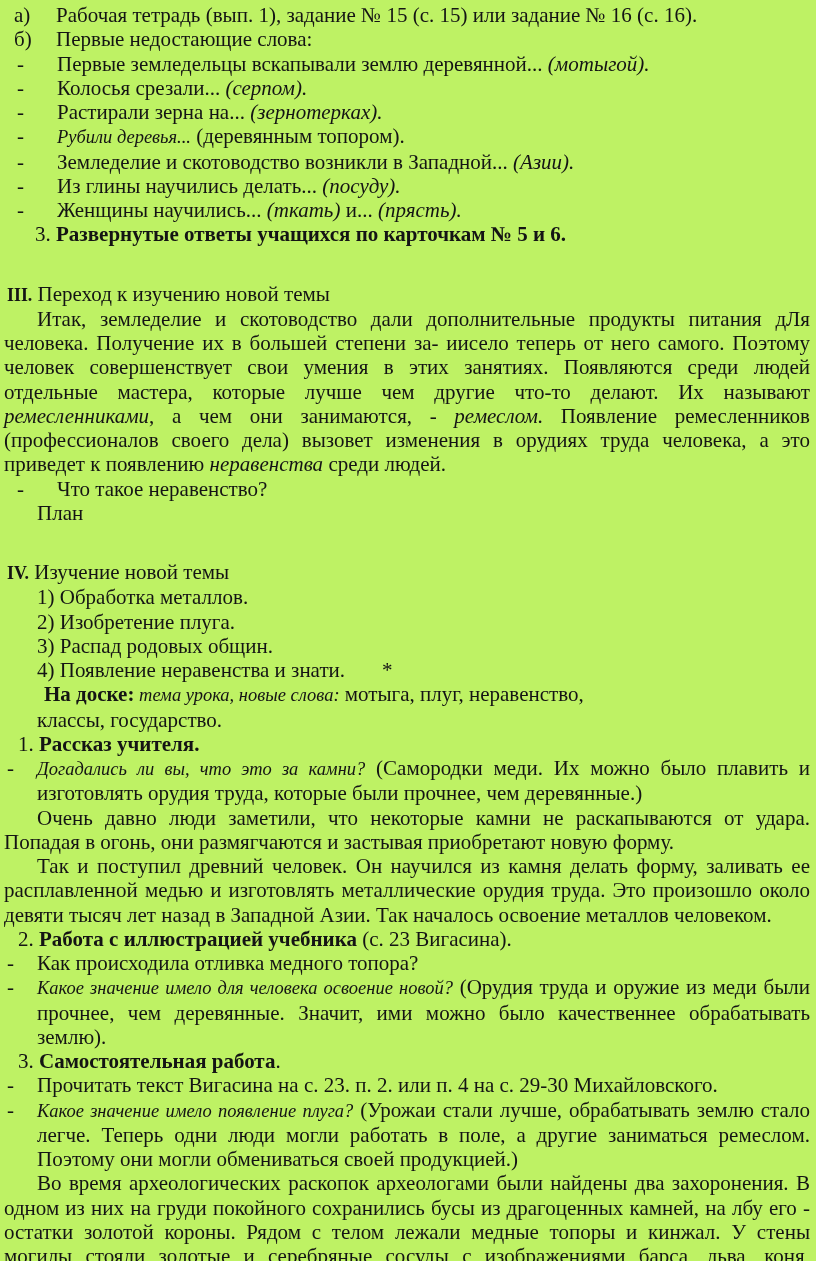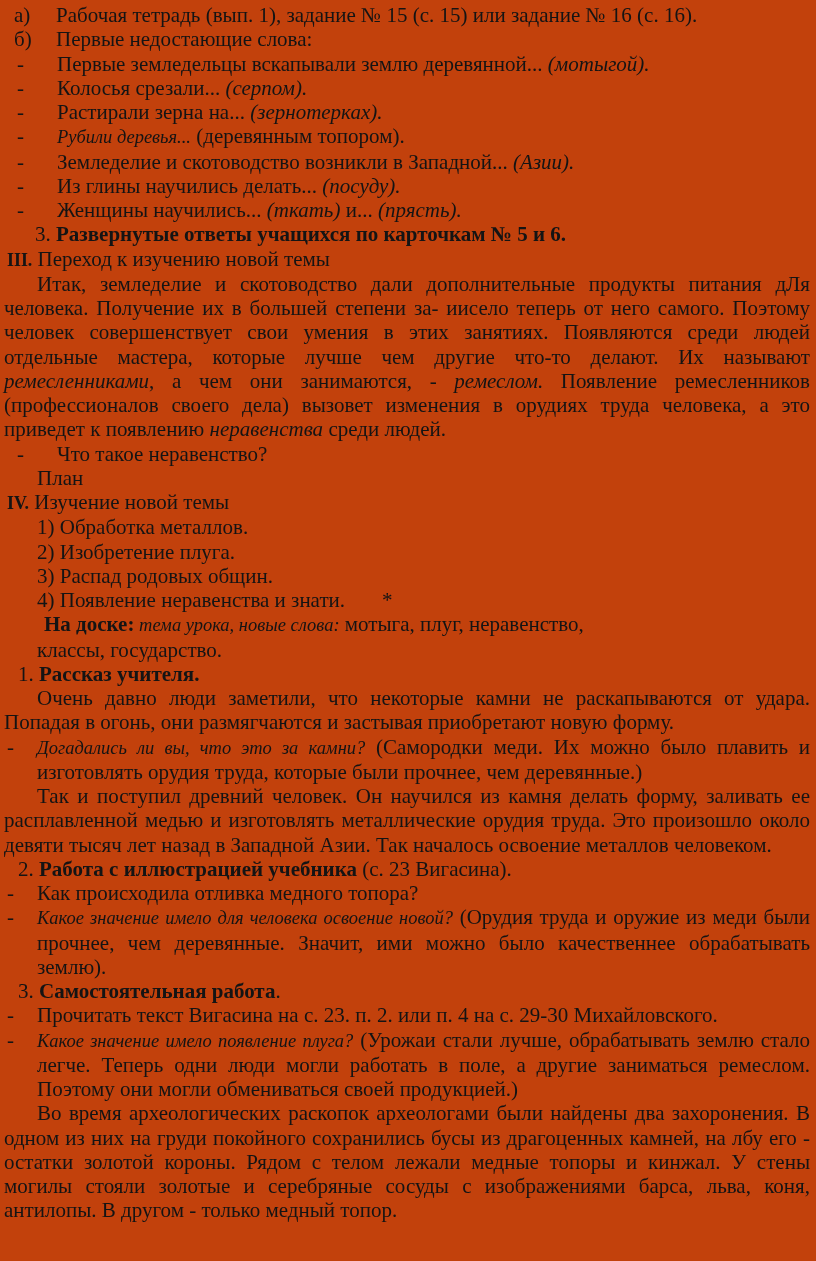--- a/index.html
+++ b/index.html
@@ -7,25 +7,25 @@
   .page {
     position:relative;
     width:816px; height:1261px;
     box-sizing:border-box;
     padding:3px 6px 0 4px;
     overflow:hidden;
     font-family:"Liberation Serif","DejaVu Serif",serif;
     font-size:21px;
     line-height:24.25px;
     color:#141414;
-    background:#c2410c;
+    background:#bef264;
   }
   .blk { text-align:justify; }
   .para { text-indent:33px; }
-  .roman { padding-left:3px; }
+  .roman { padding-left:3px;margin-top:35px; }
   .rn { font-weight:bold; font-size:0.85em; }
   .ab { padding-left:52px; text-indent:-21px; }
   .dA { padding-left:53px; text-indent:-20px; }
   .dB { padding-left:33px; text-indent:-15px; }
   .numU { padding-left:31px; }
   .numL { padding-left:14px; }
   .pl33 { padding-left:33px; }
   .nojust { text-align:left; }
   .mkA { display:inline-block; width:20px; font-style:normal; font-weight:normal; }
   .mkB { display:inline-block; width:15px; font-style:normal; font-weight:normal; }
@@ -55,22 +55,22 @@
     <div class="blk dA"><span class="mkA">-</span><span>Что такое неравенство?</span></div>
     <div class="blk pl33"><span>План</span></div>
     <div class="blk roman"><span class="rn">IV.</span><span> Изучение новой темы</span></div>
     <div class="blk pl33"><span>1) </span><span>Обработка металлов.</span></div>
     <div class="blk pl33"><span>2) </span><span>Изобретение плуга.</span></div>
     <div class="blk pl33"><span>3) </span><span>Распад родовых общин.</span></div>
     <div class="blk pl33"><span>4) </span><span>Появление неравенства и знати.</span><span class="star">*</span></div>
     <div class="blk pl33 nojust"><span class="b">На доске:</span><span class="qi"> тема урока, новые слова:</span><span> мотыга, плуг, неравенство,</span></div>
     <div class="blk pl33 nojust"><span>классы, государство.</span></div>
     <div class="blk numL"><span>1. </span><span class="bi">Рассказ учителя.</span></div>
+    <div class="blk dB"><span class="mkB">-</span><span class="qi">Догадались ли вы, что это за камни?</span><span> (Самородки меди. Их можно было плавить и изготовлять орудия труда, которые были прочнее, чем деревянные.)</span></div>
     <div class="blk para"><span>Очень давно люди заметили, что некоторые камни не раскапываются от удара. Попадая в огонь, они размягчаются и застывая приобретают новую форму.</span></div>
-    <div class="blk dB"><span class="mkB">-</span><span class="qi">Догадались ли вы, что это за камни?</span><span> (Самородки меди. Их можно было плавить и изготовлять орудия труда, которые были прочнее, чем деревянные.)</span></div>
     <div class="blk para"><span>Так и поступил древний человек. Он научился из камня делать форму, заливать ее расплавленной медью и изготовлять металлические орудия труда. Это произошло около девяти тысяч лет назад в Западной Азии. Так началось освоение металлов человеком.</span></div>
     <div class="blk numL"><span>2. </span><span class="bi">Работа с иллюстрацией учебника</span><span> (с. 23 Вигасина).</span></div>
     <div class="blk dB"><span class="mkB">-</span><span>Как происходила отливка медного топора?</span></div>
     <div class="blk dB"><span class="mkB">-</span><span class="qi">Какое значение имело для человека освоение новой?</span><span> (Орудия труда и оружие из меди были прочнее, чем деревянные. Значит, ими можно было качественнее обрабатывать землю).</span></div>
     <div class="blk numL"><span>3. </span><span class="bi">Самостоятельная работа</span><span>.</span></div>
     <div class="blk dB"><span class="mkB">-</span><span>Прочитать текст Вигасина на с. 23. п. 2. или п. 4 на с. 29-30 Михайловского.</span></div>
     <div class="blk dB"><span class="mkB">-</span><span class="qi">Какое значение имело появление плуга?</span><span> (Урожаи стали лучше, обрабатывать землю стало легче. Теперь одни люди могли работать в поле, а другие заниматься ремеслом. Поэтому они могли обмениваться своей продукцией.)</span></div>
     <div class="blk para"><span>Во время археологических раскопок археологами были найдены два захоронения. В одном из них на груди покойного сохранились бусы из драгоценных камней, на лбу его - остатки золотой короны. Рядом с телом лежали медные топоры и кинжал. У стены могилы стояли золотые и серебряные сосуды с изображениями барса, льва, коня, антилопы. В другом - только медный топор.</span></div>
   </div>
 

